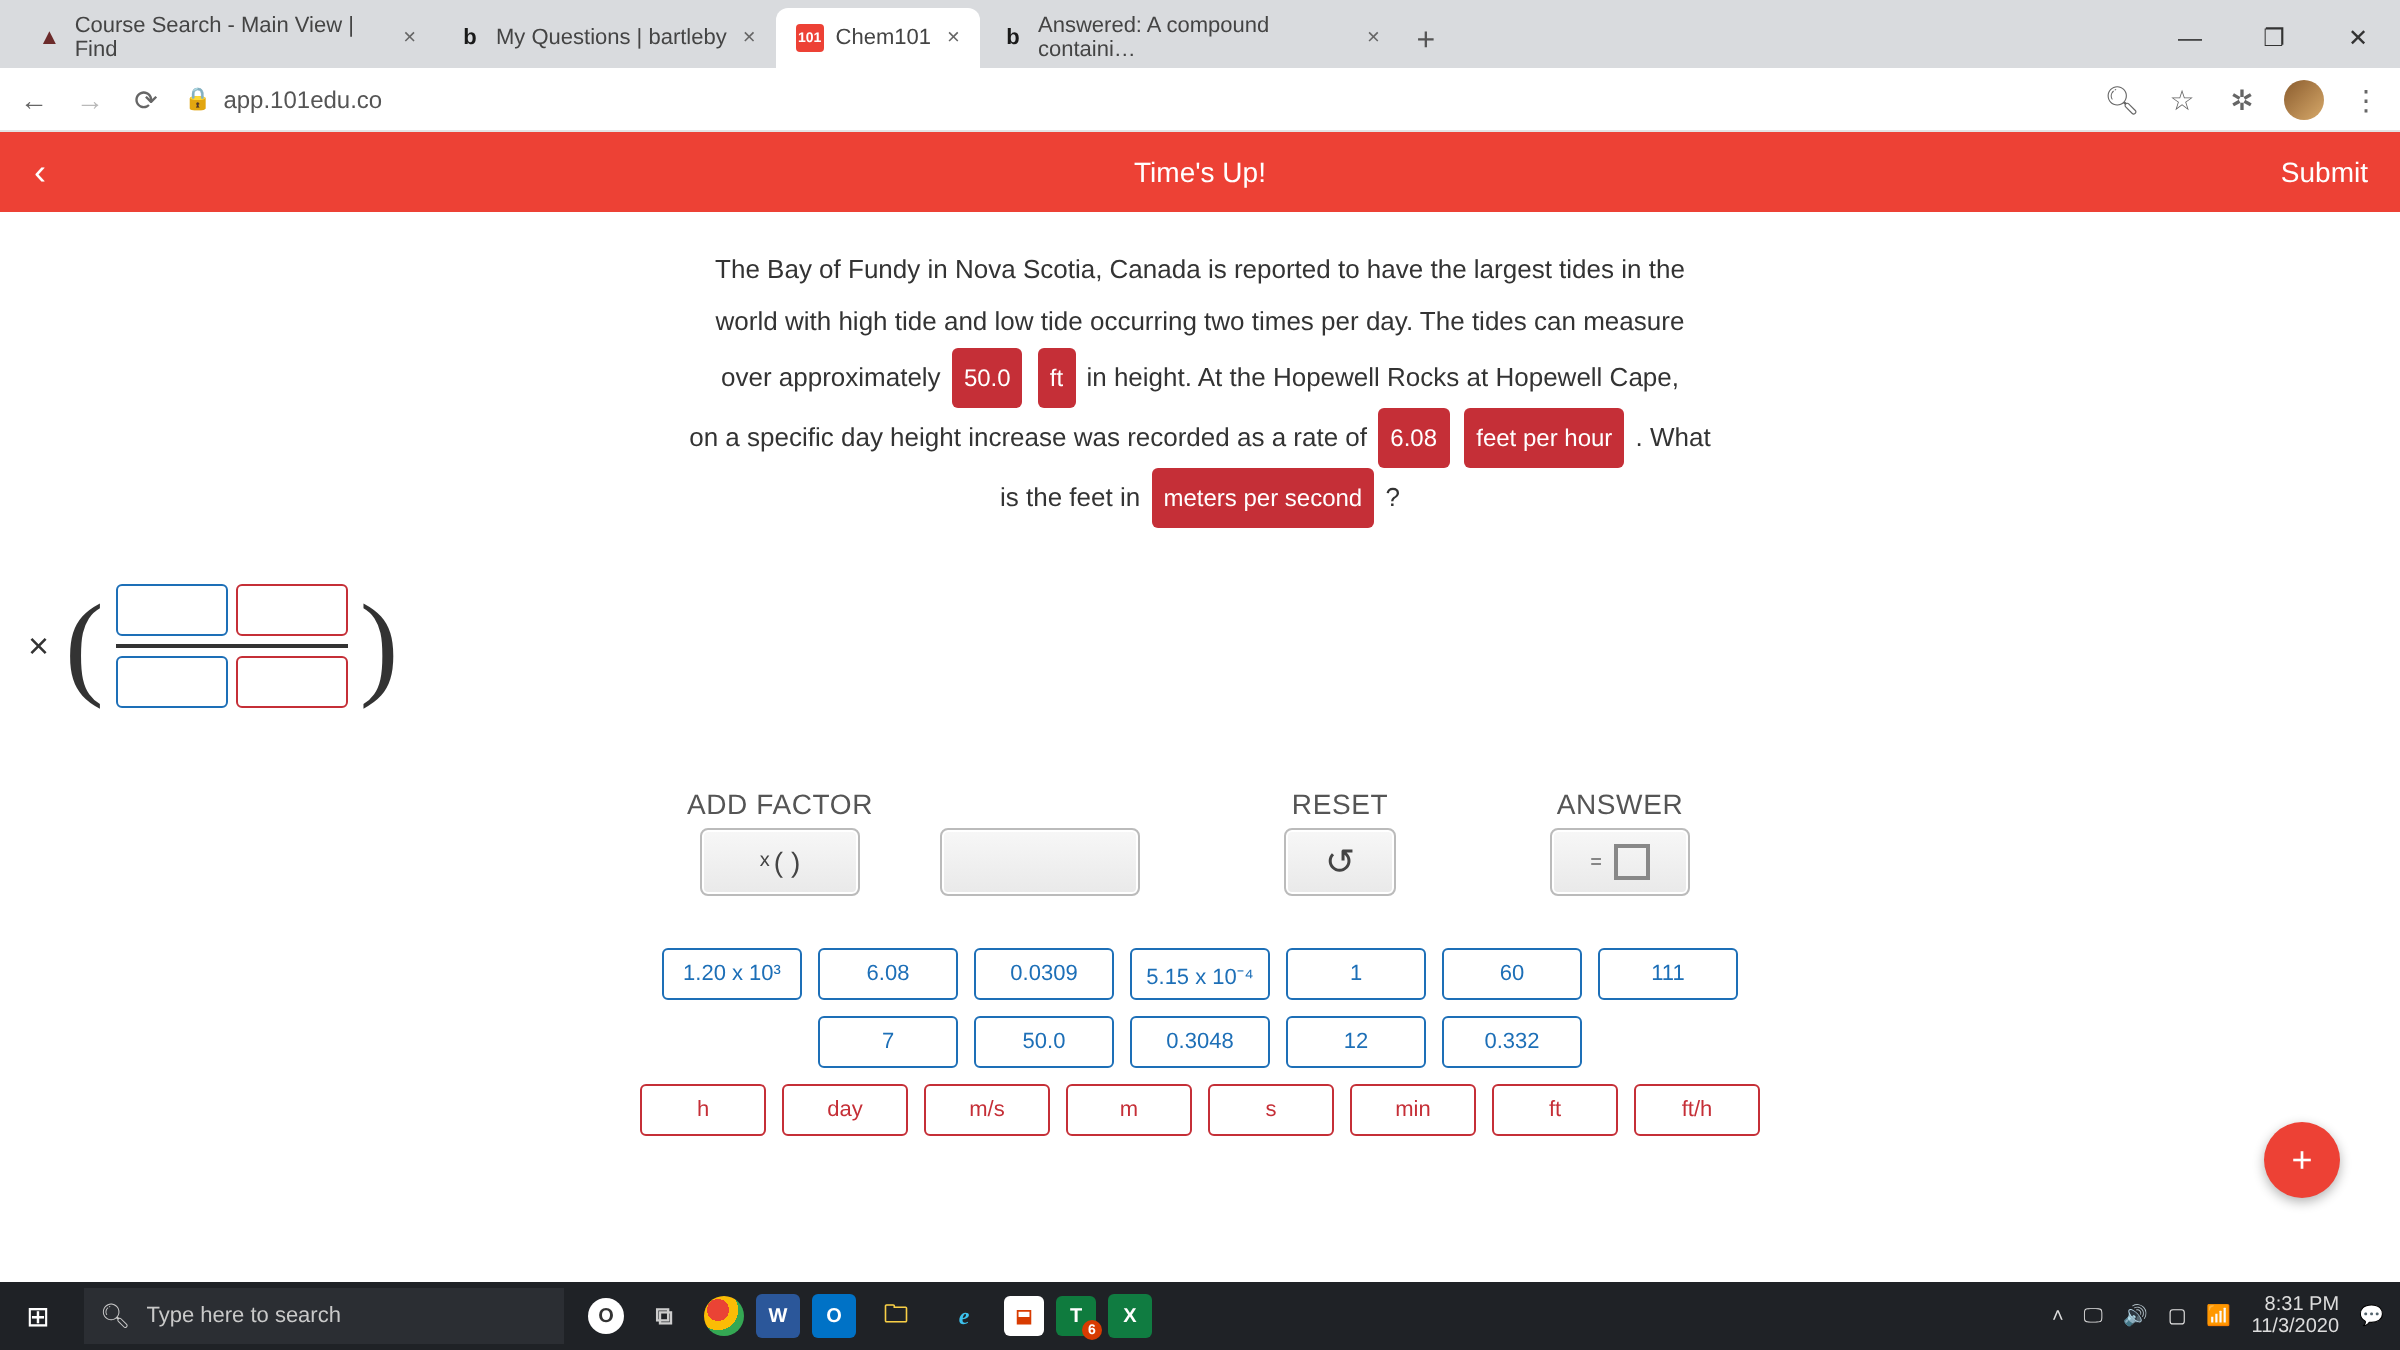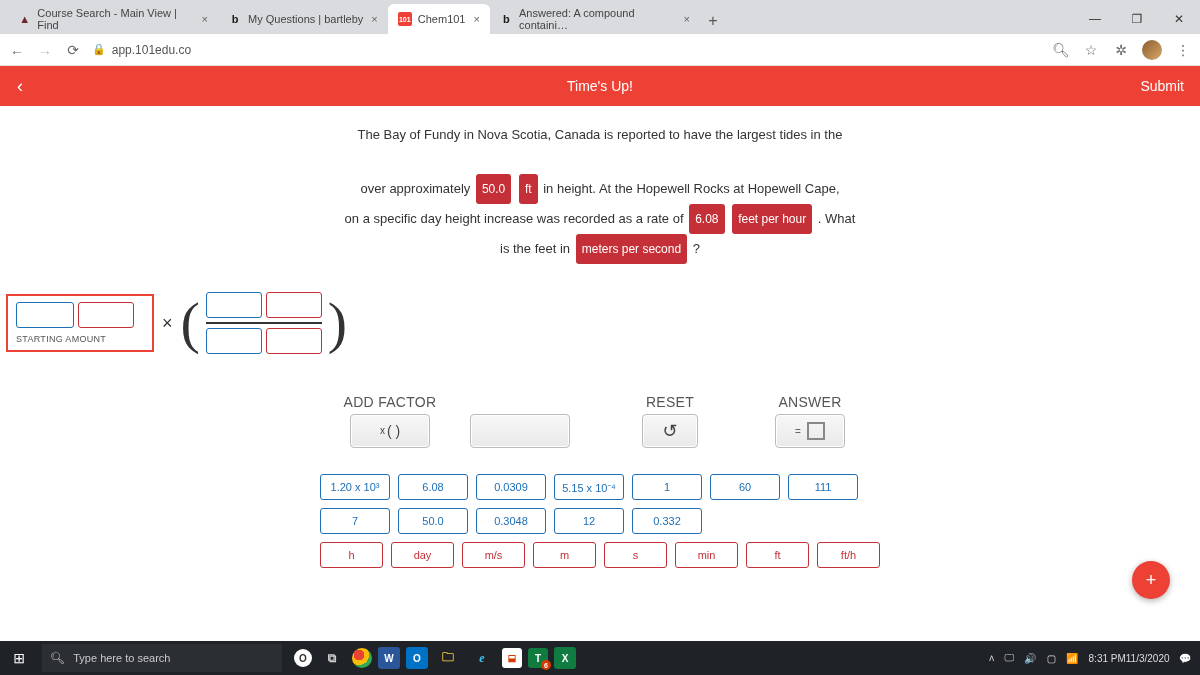--- a/index.html
+++ b/index.html
@@ -56,21 +56,21 @@
 .bigbtn { height:34px; border:1px solid #bbb; border-radius:4px; background:linear-gradient(#f7f7f7,#e9e9e9); box-shadow:inset 0 0 0 1px #fff; display:flex; align-items:center; justify-content:center; cursor:pointer; }
 .addf { width:80px; margin:0 auto; font-size:14px; color:#444; }
 .addf .sx { font-size:10px; margin-right:2px; position:relative; top:-1px; }
 .ansbox { width:70px; }
 .ansbox .eq { font-size:10px; color:#666; margin-right:6px; }
 .ansbox .sq { width:18px; height:18px; border:2px solid #888; }
 .undob { width:56px; font-size:18px; color:#444; }
 
 
 .keypad { margin:26px auto 0 auto; width:560px; }
-.kprow { display:flex; justify-content:flex-start; gap:8px; margin-bottom:8px; }
+.kprow { display:flex; justify-content:center; gap:8px; margin-bottom:8px; }
 .key { width:70px; height:26px; border:1px solid #1d6fb7; border-radius:3px; color:#1d6fb7; font-size:11px; display:flex; align-items:center; justify-content:center; cursor:pointer; background:#fff; }
 .key.unit { border-color:#c52f37; color:#c52f37; }
 
 
 .fab { position:absolute; right:30px; bottom:76px; width:38px; height:38px; border-radius:50%; background:#ed4135; color:#fff; display:flex; align-items:center; justify-content:center; font-size:18px; cursor:pointer; box-shadow:0 2px 6px rgba(0,0,0,.3); }
 
 
 .taskbar { position:absolute; bottom:0; left:0; right:0; height:34px; background:#1f2226; display:flex; align-items:center; color:#fff; font-size:11px; }
 .taskbar .start { width:38px; height:34px; display:flex; align-items:center; justify-content:center; font-size:14px; color:#fff; cursor:pointer; }
 .taskbar .search { display:flex; align-items:center; background:#2b2e33; height:28px; margin:0 4px; padding:0 10px 0 8px; width:240px; color:#c9c9c9; cursor:text; }
@@ -83,21 +83,21 @@
 .trayico.w   { background:#2b579a; color:#fff; width:22px; height:22px; font-size:10px; }
 .trayico.ol  { background:#0072c6; color:#fff; width:22px; height:22px; font-size:10px; }
 .trayico.fe  { color:#f8cf46; }
 .trayico.ed  { color:#3cc1ec; font-family:Georgia,serif; font-style:italic; }
 .trayico.st  { background:#fff; color:#d83b01; width:20px; height:20px; font-size:9px; }
 .trayico.tm  { color:#fff; background:#0f7b3e; width:20px; height:20px; font-size:10px; position:relative; }
 .trayico.tm::after { content:"6"; position:absolute; bottom:-2px; right:-3px; background:#d83b01; color:#fff; border-radius:50%; width:10px; height:10px; font-size:7px; display:flex; align-items:center; justify-content:center; }
 .trayico.xl  { background:#107c41; color:#fff; width:22px; height:22px; font-size:10px; }
 .systray { margin-left:auto; display:flex; align-items:center; gap:10px; padding-right:8px; font-size:10px; color:#ddd; }
 .systray .sti { cursor:pointer; }
-.clock { display:flex; flex-direction:row; align-items:flex-end; line-height:11px; font-size:10px; }
+.clock { display:flex; flex-direction:column; align-items:flex-end; line-height:11px; font-size:10px; }
 </style>
 </head>
 <body>
 
 <div class="chrome">
   <div class="tabstrip">
     <div class="tab">
       <span class="ticon" style="color:#6b2a2a">▲</span>
       <span>Course Search - Main View | Find</span>
       <span class="tabclose">×</span>
@@ -144,43 +144,36 @@
 
 <div class="redbar">
   <div class="back">‹</div>
   <div class="title">Time's Up!</div>
   <div class="submit">Submit</div>
 </div>
 
 <div class="problem">
   <div class="ptxt">
     <span>The Bay of Fundy in Nova Scotia, Canada is reported to have the largest tides in the</span><br>
-    <br>
+    <span>world with high tide and low tide occurring two times per day. The tides can measure</span><br>
     <span>over approximately </span>
     <span class="chip">50.0</span>
     <span class="chip">ft</span>
     <span> in height. At the Hopewell Rocks at Hopewell Cape,</span><br>
     <span>on a specific day height increase was recorded as a rate of </span>
     <span class="chip">6.08</span>
     <span class="chip">feet per hour</span>
     <span> . What</span><br>
     <span>is the feet in </span>
     <span class="chip">meters per second</span>
     <span> ?</span>
   </div>
 </div>
 
 <div class="workrow">
-  <div class="startbox">
-    <div class="slots2">
-      <div class="slot-a"></div>
-      <div class="slot-b"></div>
-    </div>
-    <div class="startlbl">STARTING AMOUNT</div>
-  </div>
   <div class="mult">×</div>
   <span class="paren">(</span>
   <div class="frac">
     <div class="slots2">
       <div class="slot-a"></div>
       <div class="slot-b"></div>
     </div>
     <div class="line"></div>
     <div class="slots2">
       <div class="slot-a"></div>

